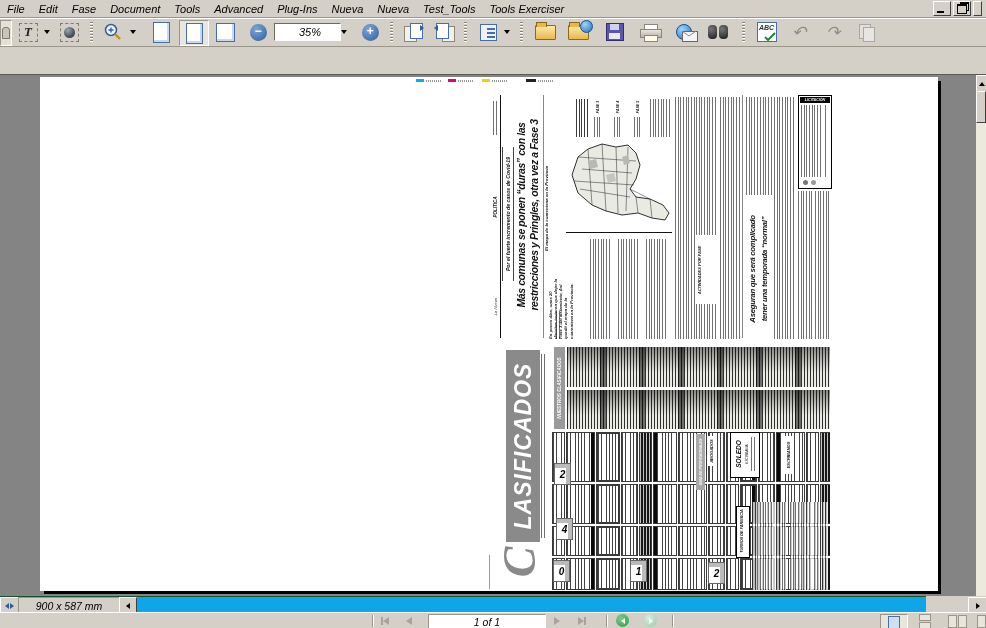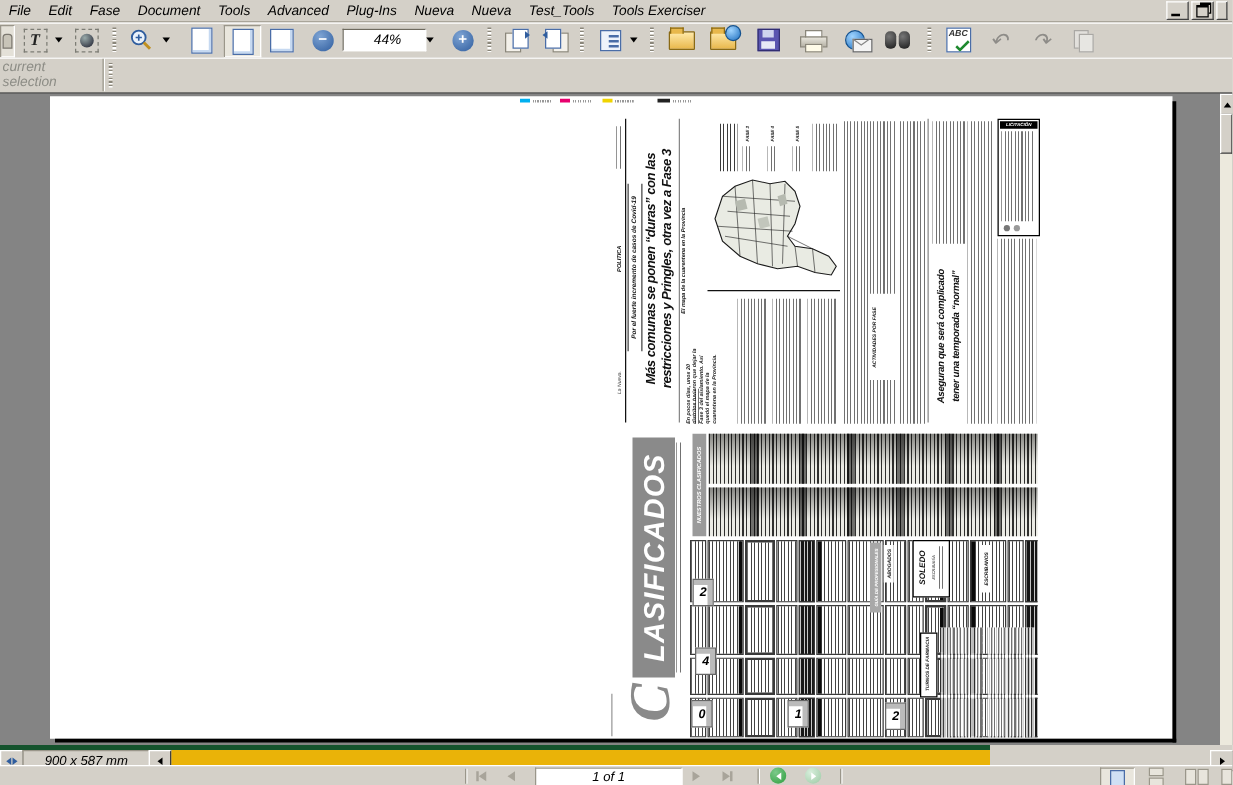--- a/index.html
+++ b/index.html
@@ -40,21 +40,21 @@
   #page{position:absolute;left:40px;top:2px;width:898px;height:514px;background:#fff;}
   .shadow{position:absolute;background:#000;}
   
   #vscroll{position:absolute;right:0;top:0;width:10px;height:521px;background:#ece9dd;}
   .sbtn{position:absolute;background:#d4d0c8;border:1px solid;border-color:#fff #404040 #404040 #fff;
     display:flex;align-items:center;justify-content:center;}
   .tri-u{width:0;height:0;border-left:3px solid transparent;border-right:3px solid transparent;border-bottom:4px solid #000;}
   .tri-l{width:0;height:0;border-top:3px solid transparent;border-bottom:3px solid transparent;border-right:4px solid #000;}
   .tri-r{width:0;height:0;border-top:3px solid transparent;border-bottom:3px solid transparent;border-left:4px solid #000;}
   
-  #hscrollrow{position:absolute;left:0;top:596px;width:792px;height:16px;background:#eab308;border-top:4px solid #14532d;}
+  #hscrollrow{position:absolute;left:0;top:596px;width:926px;height:16px;background:#0ea5e9;border-top:1px solid #14532d;}
   #navrow{position:absolute;left:0;top:612px;width:986px;height:16px;background:#d4d0c8;border-top:1px solid #fff;
     font-size:11px;}
   .panel{background:#d4d0c8;border:1px solid;border-color:#9a968a #fff #fff #9a968a;
     display:flex;align-items:center;justify-content:center;font-size:10.5px;color:#000;}
   .navsep{position:absolute;top:2px;width:1px;height:12px;background:#9a968a;box-shadow:1px 0 0 #fff;}
   .gtri-l{width:0;height:0;border-top:4px solid transparent;border-bottom:4px solid transparent;border-right:6px solid #a8a49a;}
   .gtri-r{width:0;height:0;border-top:4px solid transparent;border-bottom:4px solid transparent;border-left:6px solid #a8a49a;}
   .gbar{width:2px;height:8px;background:#a8a49a;}
   .greenbtn{position:absolute;top:1px;width:13px;height:13px;border-radius:50%;display:flex;align-items:center;justify-content:center;}
   .lay{position:absolute;top:1px;height:14px;width:26px;display:flex;align-items:center;justify-content:center;}
@@ -153,21 +153,21 @@
     <div class="tbtn" style="left:179px;width:28px;border:1px solid;border-color:#9a968a #fff #fff #9a968a;background:#e9e6dd;">
         <div class="pgico"></div>
       </div>
     <div class="tbtn" style="left:212px;width:26px;">
         <div class="pgico" style="width:17px;height:17px;"></div>
       </div>
     <div class="tbtn" style="left:246px;width:24px;">
         <div class="circbtn">−</div>
       </div>
     <div class="tbtn zfield" style="left:274px;top:4px;width:60px;height:16px;">
-        <span>44%</span>
+        <span>35%</span>
       </div>
     <div class="tbtn" style="left:338px;width:12px;">
         <div class="drop"></div>
       </div>
     <div class="tbtn" style="left:358px;width:24px;">
         <div class="circbtn">+</div>
       </div>
     <div class="grip" style="left:390px;"></div>
     <div class="tbtn" style="left:400px;width:26px;">
       <div style="position:relative;width:18px;height:18px;">
@@ -248,27 +248,20 @@
         <span>↷</span>
       </div>
     <div class="tbtn gray" style="left:854px;width:26px;">
       <div style="position:relative;width:16px;height:17px;">
         <div style="position:absolute;left:0;top:0;width:10px;height:13px;background:#eee;border:1px solid #888;"></div>
         <div style="position:absolute;left:4px;top:3px;width:10px;height:13px;background:#f8f8f8;border:1px solid #888;"></div>
       </div>
     </div>
   </div>
 
-  <div id="toolbar2">
-    <div class="tbtn" style="left:2px;width:78px;justify-content:flex-start;color:#8c8c85;font-size:11px;">
-      <span>current selection</span>
-    </div>
-    <div style="position:absolute;left:82px;top:0;width:1px;height:26px;background:#9a968a;box-shadow:1px 0 0 #fff;"></div>
-    <div class="grip" style="left:87px;"></div>
-  </div>
 
   <div id="docarea">
     <div id="page">
 
       <div class="reg" style="left:376px;top:2px;">
         <div class="regdash" style="background:#00b0f0;"></div>
           <div class="reglbl"></div>
       </div>
       <div class="reg" style="left:408px;top:2px;">
         <div class="regdash" style="background:#e8006e;"></div>

